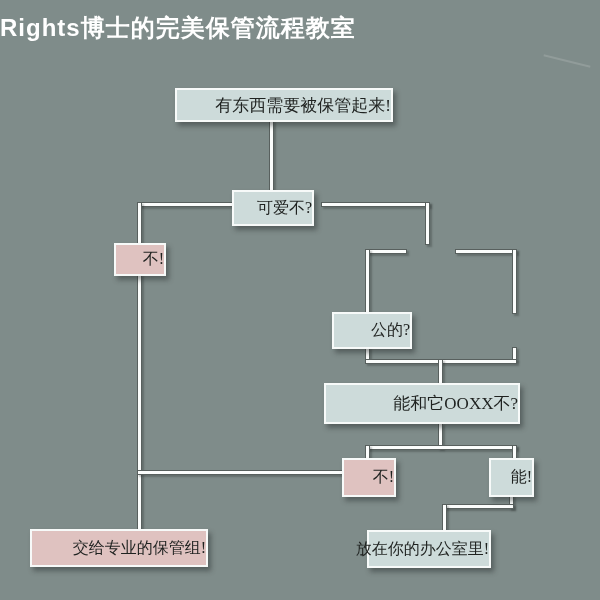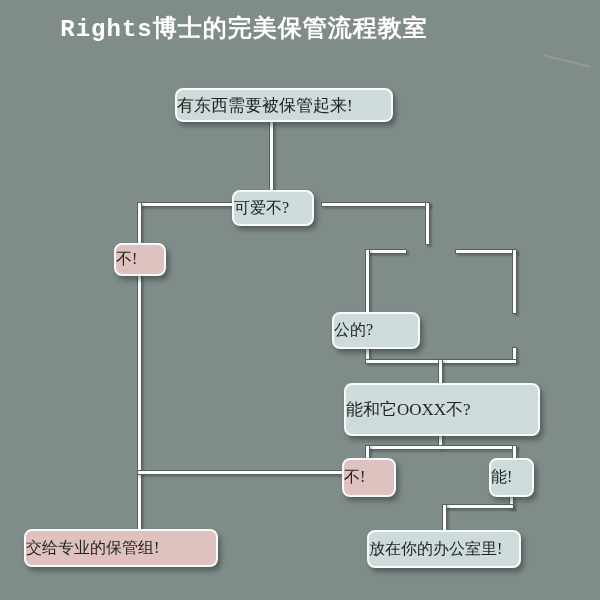--- a/index.html
+++ b/index.html
@@ -15,31 +15,31 @@
   html,body{margin:0;padding:0;}
   #stage{
     position:relative;
     width:600px;height:600px;
     background:var(--background);
     overflow:hidden;
     font-family:"Liberation Sans","DejaVu Sans",sans-serif;
   }
   #title{
     position:absolute;left:0;top:12px;width:488px;
-    text-align:center;
-    font-family:Liberation Mono, monospace;
+    text-align:left;
+    font-family:Liberation Sans, sans-serif;
     font-size:24px;font-weight:bold;letter-spacing:1px;
     color:var(--title_text);
   }
   .node{
     position:absolute;
     box-sizing:border-box;
-    display:flex;align-items:center;justify-content:flex-start;
+    display:flex;align-items:center;justify-content:flex-end;
     border:2px solid var(--node_border);
-    border-radius:8px;
+    border-radius:0;
     color:var(--text);
     font-family:"Liberation Serif","DejaVu Serif",serif;
     font-size:16px;
     box-shadow:3px 4px 5px rgba(28,34,33,0.42);
     z-index:3;
     white-space:nowrap;
   }
   .node.blue{background:var(--node_blue);}
   .node.pink{background:var(--node_pink);}
   .hline,.vline{
@@ -102,38 +102,38 @@
 
   <div class="node blue" style="left:232px;top:190px;width:82px;height:36px">
     <span>可爱不?</span>
   </div>
 
   <div class="node pink" style="left:114px;top:243px;width:52px;height:33px">
     <span>不!</span>
   </div>
 
 
-  <div class="node blue" style="left:332px;top:312px;width:88px;height:37px">
+  <div class="node blue" style="left:332px;top:312px;width:80px;height:37px">
     <span>公的?</span>
   </div>
 
 
-  <div class="node blue" style="left:344px;top:383px;width:196px;height:53px;font-size:17px">
+  <div class="node blue" style="left:324px;top:383px;width:196px;height:41px;font-size:17px">
     <span>能和它OOXX不?</span>
   </div>
 
   <div class="node pink" style="left:342px;top:458px;width:54px;height:39px">
     <span>不!</span>
   </div>
 
   <div class="node blue" style="left:489px;top:458px;width:45px;height:39px">
     <span>能!</span>
   </div>
 
-  <div class="node pink" style="left:24px;top:529px;width:194px;height:38px">
+  <div class="node pink" style="left:30px;top:529px;width:178px;height:38px">
     <span>交给专业的保管组!</span>
   </div>
 
-  <div class="node blue" style="left:367px;top:530px;width:154px;height:38px">
+  <div class="node blue" style="left:367px;top:530px;width:124px;height:38px">
     <span>放在你的办公室里!</span>
   </div>
 
 </div>
 
 </body></html>

